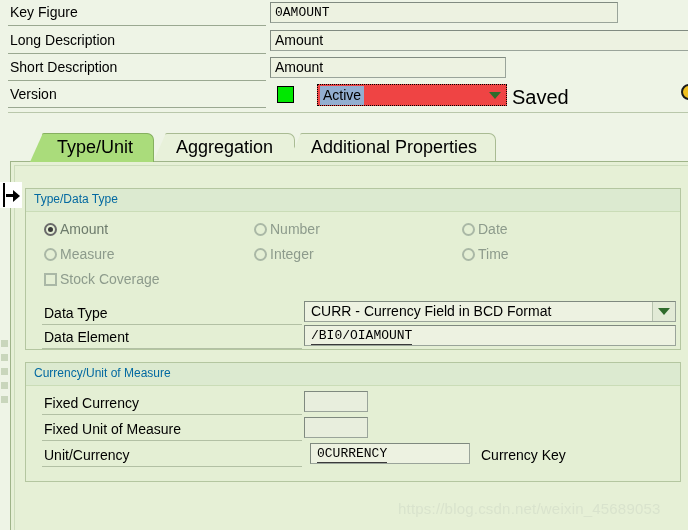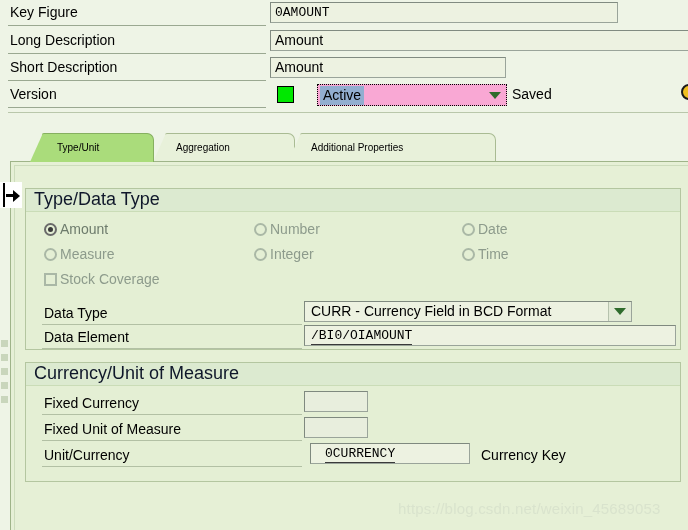--- a/index.html
+++ b/index.html
@@ -28,32 +28,32 @@
   .fld.sans{font-family:"Liberation Sans", sans-serif;font-size:14px;}
   .fld.noborder-r{border-right:none;}
 
   
   .statuslight{
     position:absolute;left:277px;top:4px;width:17px;height:17px;box-sizing:border-box;
     background:#00e800;border:1px solid #000;
   }
   .vsel{
     position:absolute;left:317px;top:2px;width:190px;height:22px;box-sizing:border-box;
-    background:#f9a8d4;border:1px dotted #000;
+    background:#ef4444;border:1px dotted #000;
   }
   .vsel .valtxt{
     position:absolute;left:2px;top:1px;height:19px;line-height:19px;padding:0 3px;
     background:#92aed0;color:#000;font-size:14px;
   }
   .vsel .ddbtn{
     position:absolute;right:1px;top:1px;width:20px;height:19px;
   }
   .tri{width:0;height:0;border-left:6px solid transparent;border-right:6px solid transparent;
        border-top:7px solid #2f6b2c;position:absolute;left:4px;top:6px;}
-  .savedtxt{position:absolute;left:512px;top:4px;font-size:14px;}
+  .savedtxt{position:absolute;left:512px;top:4px;font-size:20px;}
   .circicon{
     position:absolute;left:681px;top:84px;width:16px;height:16px;border-radius:50%;
     border:2px solid #1a1a1a;box-sizing:border-box;
     background:linear-gradient(90deg,#f0c020 0 45%,#2255aa 45% 100%);
   }
 
   
   .splitter{position:absolute;left:0;top:182px;width:22px;height:26px;background:#ffffff;}
   .splitter .bar{position:absolute;left:3px;top:1px;width:2px;height:24px;background:#000;}
   .splitter .stem{position:absolute;left:6px;top:12px;width:9px;height:3px;background:#000;}
@@ -62,21 +62,21 @@
 
   
   .gutter{position:absolute;left:0;top:340px;width:9px;height:140px;}
   .gutter i{display:block;width:7px;height:7px;background:#c9d6bc;margin:0 0 7px 1px;}
 
   
   .tabwrap{position:absolute;left:10px;top:133px;width:678px;height:30px;}
   .tab{
     position:absolute;top:0;height:29px;box-sizing:border-box;
     background:#e8f1da;border:1px solid #a9bb93;border-bottom:none;
-    font-size:10px;color:#000;line-height:27px;padding:0 10px;white-space:nowrap;
+    font-size:18px;color:#000;line-height:27px;padding:0 10px;white-space:nowrap;
     border-radius:2px 7px 0 0;
   }
   .tab.t1{left:32px;padding-left:14px;}
   .tab.active{background:#aadc7b;border-color:#86b060;z-index:4;}
   .tab .slant{
     position:absolute;left:-13px;top:-1px;width:0;height:0;
     border-bottom:29px solid #aadc7b;border-left:13px solid transparent;
   }
   .tab.t2 .slant,.tab.t3 .slant{border-bottom-color:#e8f1da;}
 
@@ -88,21 +88,21 @@
   }
   .frame .innerline{position:absolute;left:3px;top:3px;right:0;bottom:0;border-left:1px solid #cddcbc;border-top:1px solid #cddcbc;}
 
   .panel{
     position:absolute;box-sizing:border-box;
     background:#e4efd4;border:1px solid #b4c6a0;
   }
   .panel>.ptitle{
     position:absolute;left:0;top:0;right:0;height:22px;
     background:#dcead0;border-bottom:1px solid #cadcb7;
-    font-size:18px;line-height:21px;padding-left:8px;color:#0f172a;white-space:nowrap;
+    font-size:12px;line-height:21px;padding-left:8px;color:#0369a1;white-space:nowrap;
   }
 
   
   .opt{position:absolute;font-size:14px;color:#8d9b8c;white-space:nowrap;}
   .radio{
     display:inline-block;width:13px;height:13px;border-radius:50%;
     border:2px solid #aab8a6;background:#e4efd4;box-sizing:border-box;
     vertical-align:-2px;margin-right:3px;position:relative;
   }
   .radio.on{border-color:#6a6a6a;}
@@ -226,21 +226,21 @@
       <span class="radio"></span><span>Time</span>
     </div>
 
     <div class="opt" style="left:18px;top:82px;">
       <span class="chk"></span><span>Stock Coverage</span>
     </div>
 
     <div class="prow" style="top:112px;">
       <span class="plbl">Data Type</span>
       <div class="pline"></div>
-      <div class="pfld sans" style="left:278px;width:328px;padding-left:6px;">
+      <div class="pfld sans" style="left:278px;width:372px;padding-left:6px;">
         <span>CURR - Currency Field in BCD Format</span>
         <span class="ddarrow">
             <i class="tri2"></i>
           </span>
       </div>
     </div>
 
     <div class="prow" style="top:136px;">
       <span class="plbl">Data Element</span>
       <div class="pline"></div>
@@ -261,21 +261,21 @@
 
     <div class="prow" style="top:54px;">
       <span class="plbl">Fixed Unit of Measure</span>
       <div class="pline"></div>
       <div class="pfld empty" style="left:278px;width:64px;"></div>
     </div>
 
     <div class="prow" style="top:80px;">
       <span class="plbl">Unit/Currency</span>
       <div class="pline"></div>
-      <div class="pfld" style="left:284px;width:160px;padding-left:14px;">
+      <div class="pfld" style="left:284px;width:160px;padding-left:6px;">
         <span class="ulval">0CURRENCY</span>
       </div>
       <span class="sidetext" style="left:455px;top:4px;text-align:right;">Currency Key</span>
     </div>
   </div>
 </div>
 
 <div class="splitter">
   <span class="bar"></span>
   <span class="stem"></span>

